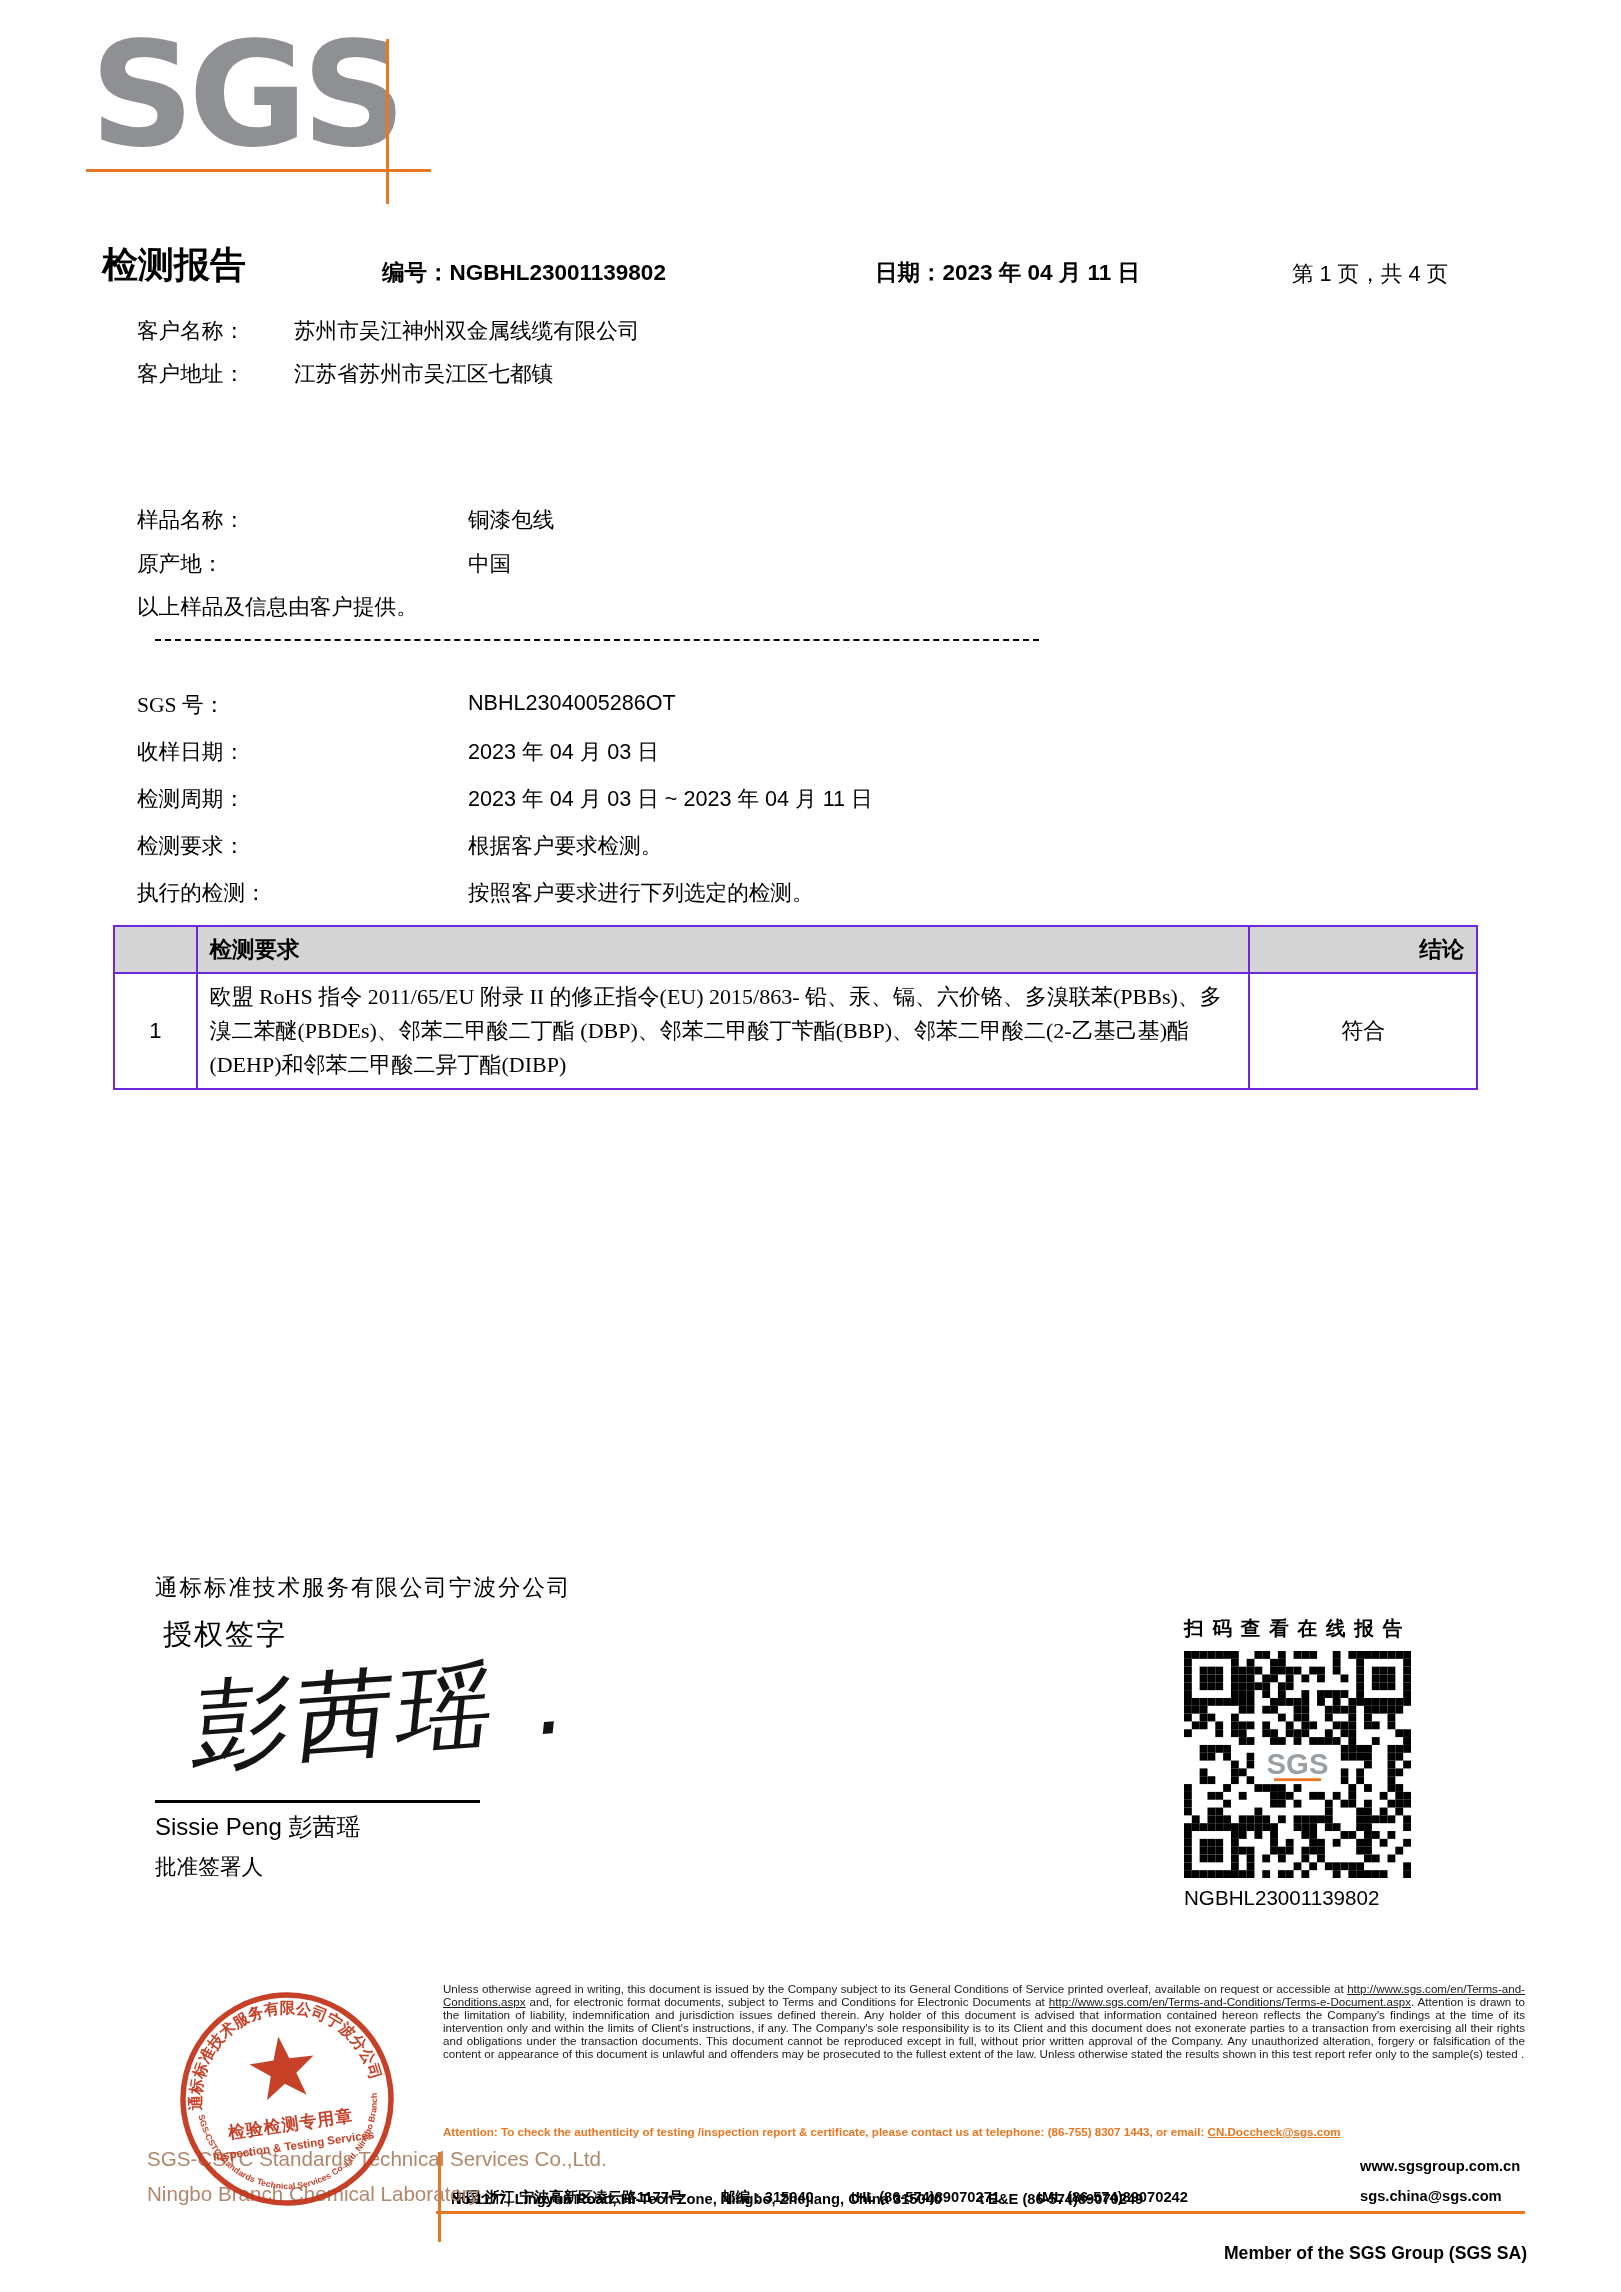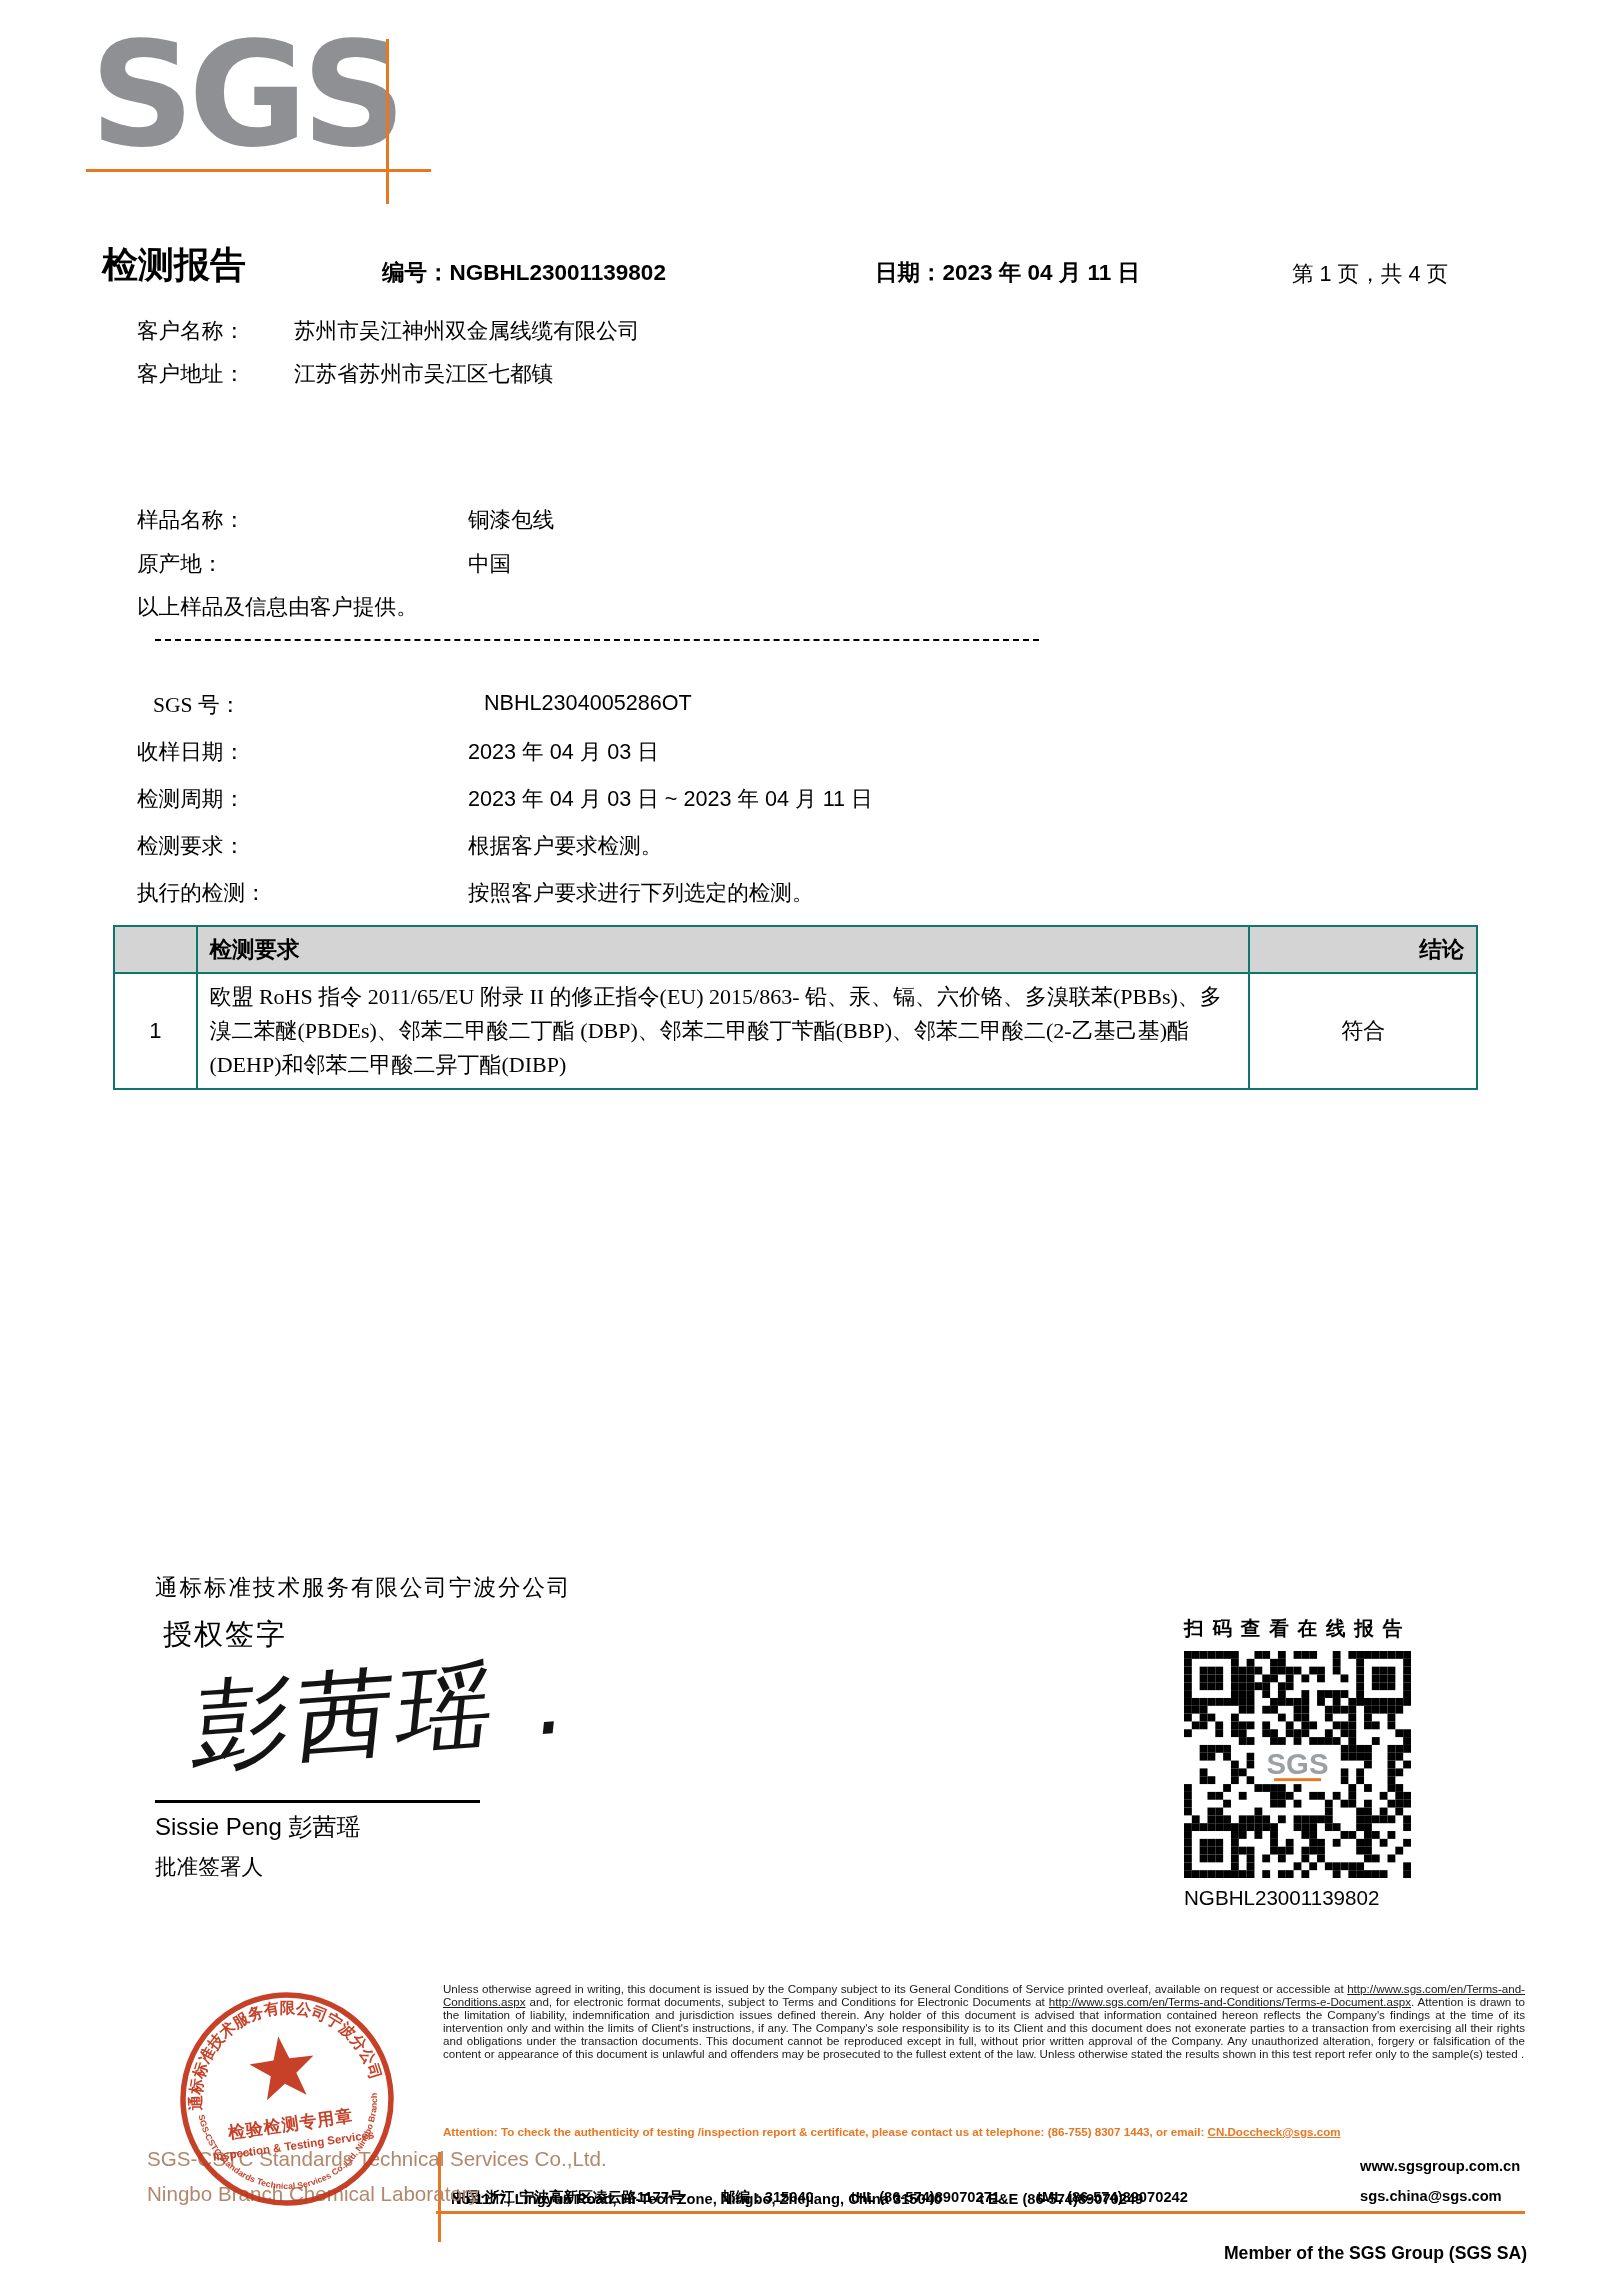--- a/index.html
+++ b/index.html
@@ -26,21 +26,21 @@
   .lrow{position:absolute;font-size:21.6px;white-space:nowrap;}
   .lrow .value{position:absolute;white-space:nowrap;}
   .v300 .value{left:157px;}
   .v478 .value{left:331px;}
   .sans{font-family:"Liberation Sans",sans-serif;}
 
   .dashed-sep{position:absolute;left:155px;top:639px;width:884px;border-top:2.5px dashed #000;}
 
   
   .rtable{position:absolute;left:113px;top:925px;width:1365px;border-collapse:collapse;}
-  .rtable th,.rtable td{border:2px solid #0f766e;}
+  .rtable th,.rtable td{border:2px solid #6d28d9;}
   .rtable th{background:#d4d4d4;font-family:"Liberation Sans",sans-serif;font-weight:bold;
              font-size:22.5px;height:41px;text-align:left;padding:2px 11.8px;}
   .rtable th.center{text-align:right;}
   .rtable td{font-size:22px;line-height:1.55;padding:5.9px 11.8px;}
   .col-no{width:57px;text-align:center;}
   .col-concl{width:202px;text-align:center;}
   td.col-no,td.col-concl{font-family:"Liberation Sans",sans-serif;}
 
   
   .sig-company{position:absolute;left:155px;top:1572px;font-size:22.5px;letter-spacing:2px;}
@@ -118,21 +118,21 @@
     <span class="value">铜漆包线</span>
   </div>
   <div class="lrow v478" style="left:137px;top:549px;">
     <span>原产地：</span>
     <span class="value">中国</span>
   </div>
   <div class="lrow" style="left:137px;top:592px;">以上样品及信息由客户提供。</div>
 
   <div class="dashed-sep"></div>
 
-  <div class="lrow v478" style="left:137px;top:690px;margin-left:16px;">
+  <div class="lrow v478" style="left:137px;top:690px;">
     <span>SGS 号：</span>
     <span class="value sans">NBHL2304005286OT</span>
   </div>
   <div class="lrow v478" style="left:137px;top:737px;">
     <span>收样日期：</span>
     <span class="value sans">2023 年 04 月 03 日</span>
   </div>
   <div class="lrow v478" style="left:137px;top:784px;">
     <span>检测周期：</span>
     <span class="value sans">2023 年 04 月 03 日 ~ 2023 年 04 月 11 日</span>

